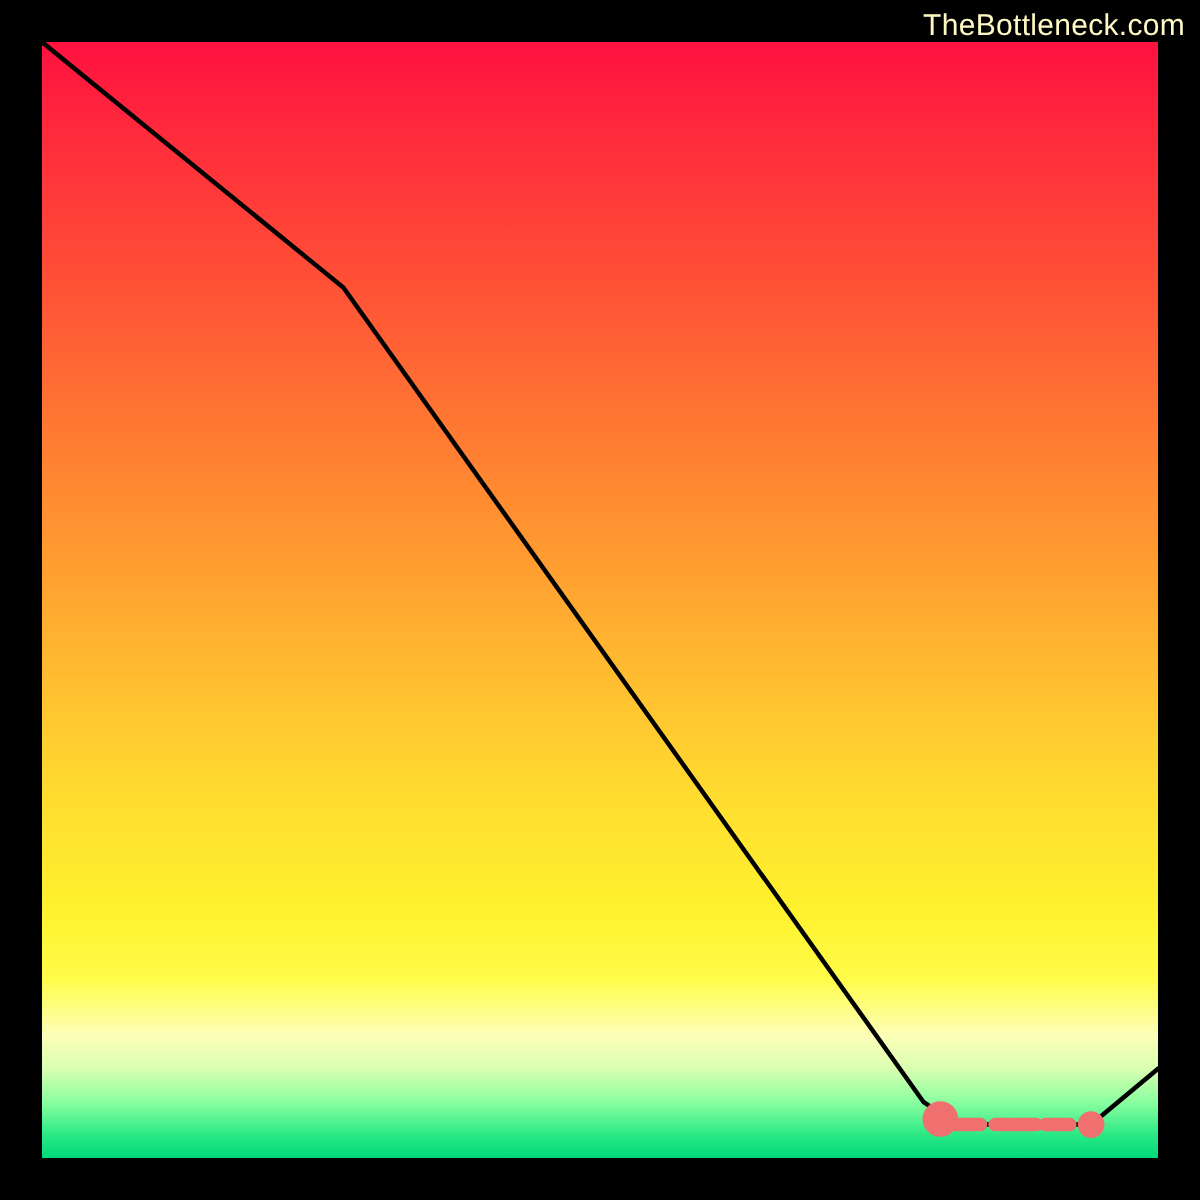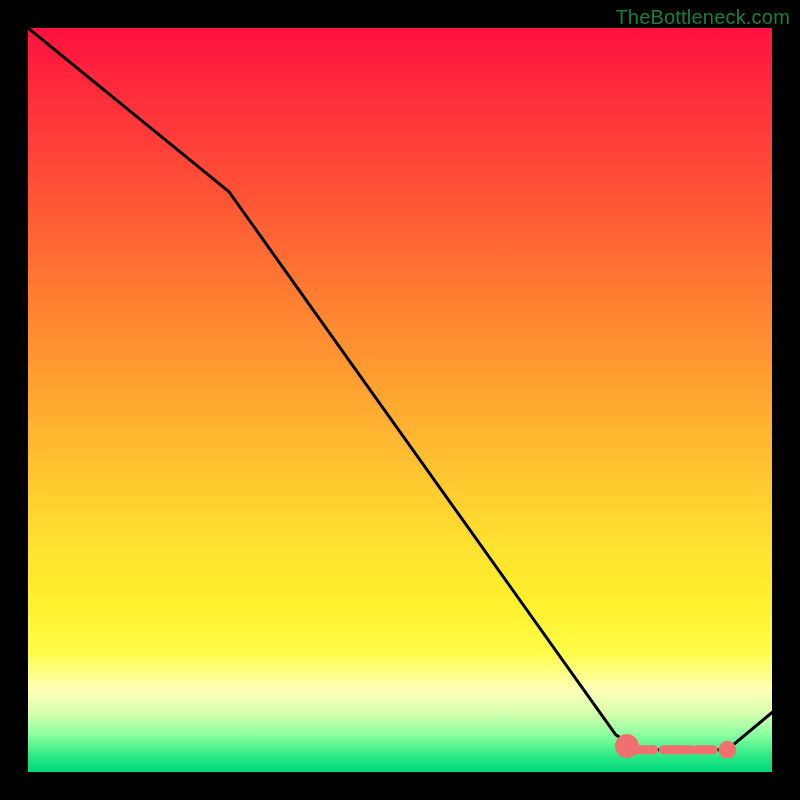--- a/index.html
+++ b/index.html
@@ -41,21 +41,21 @@
       #d9ffb0 92%,
       #8affa0 95%,
       #28e884 98%,
       #00d87a 100%
     );
   }
   .watermark {
     position: absolute;
     top: 6px;
     right: 10px;
-    color: #15803d;
+    color: #fef9c3;
     font-size: 20px;
     letter-spacing: 0.2px;
     font-weight: 500;
   }
   .svg-layer {
     position: absolute;
     left: 28px;
     top: 28px;
     width: 744px;
     height: 744px;

